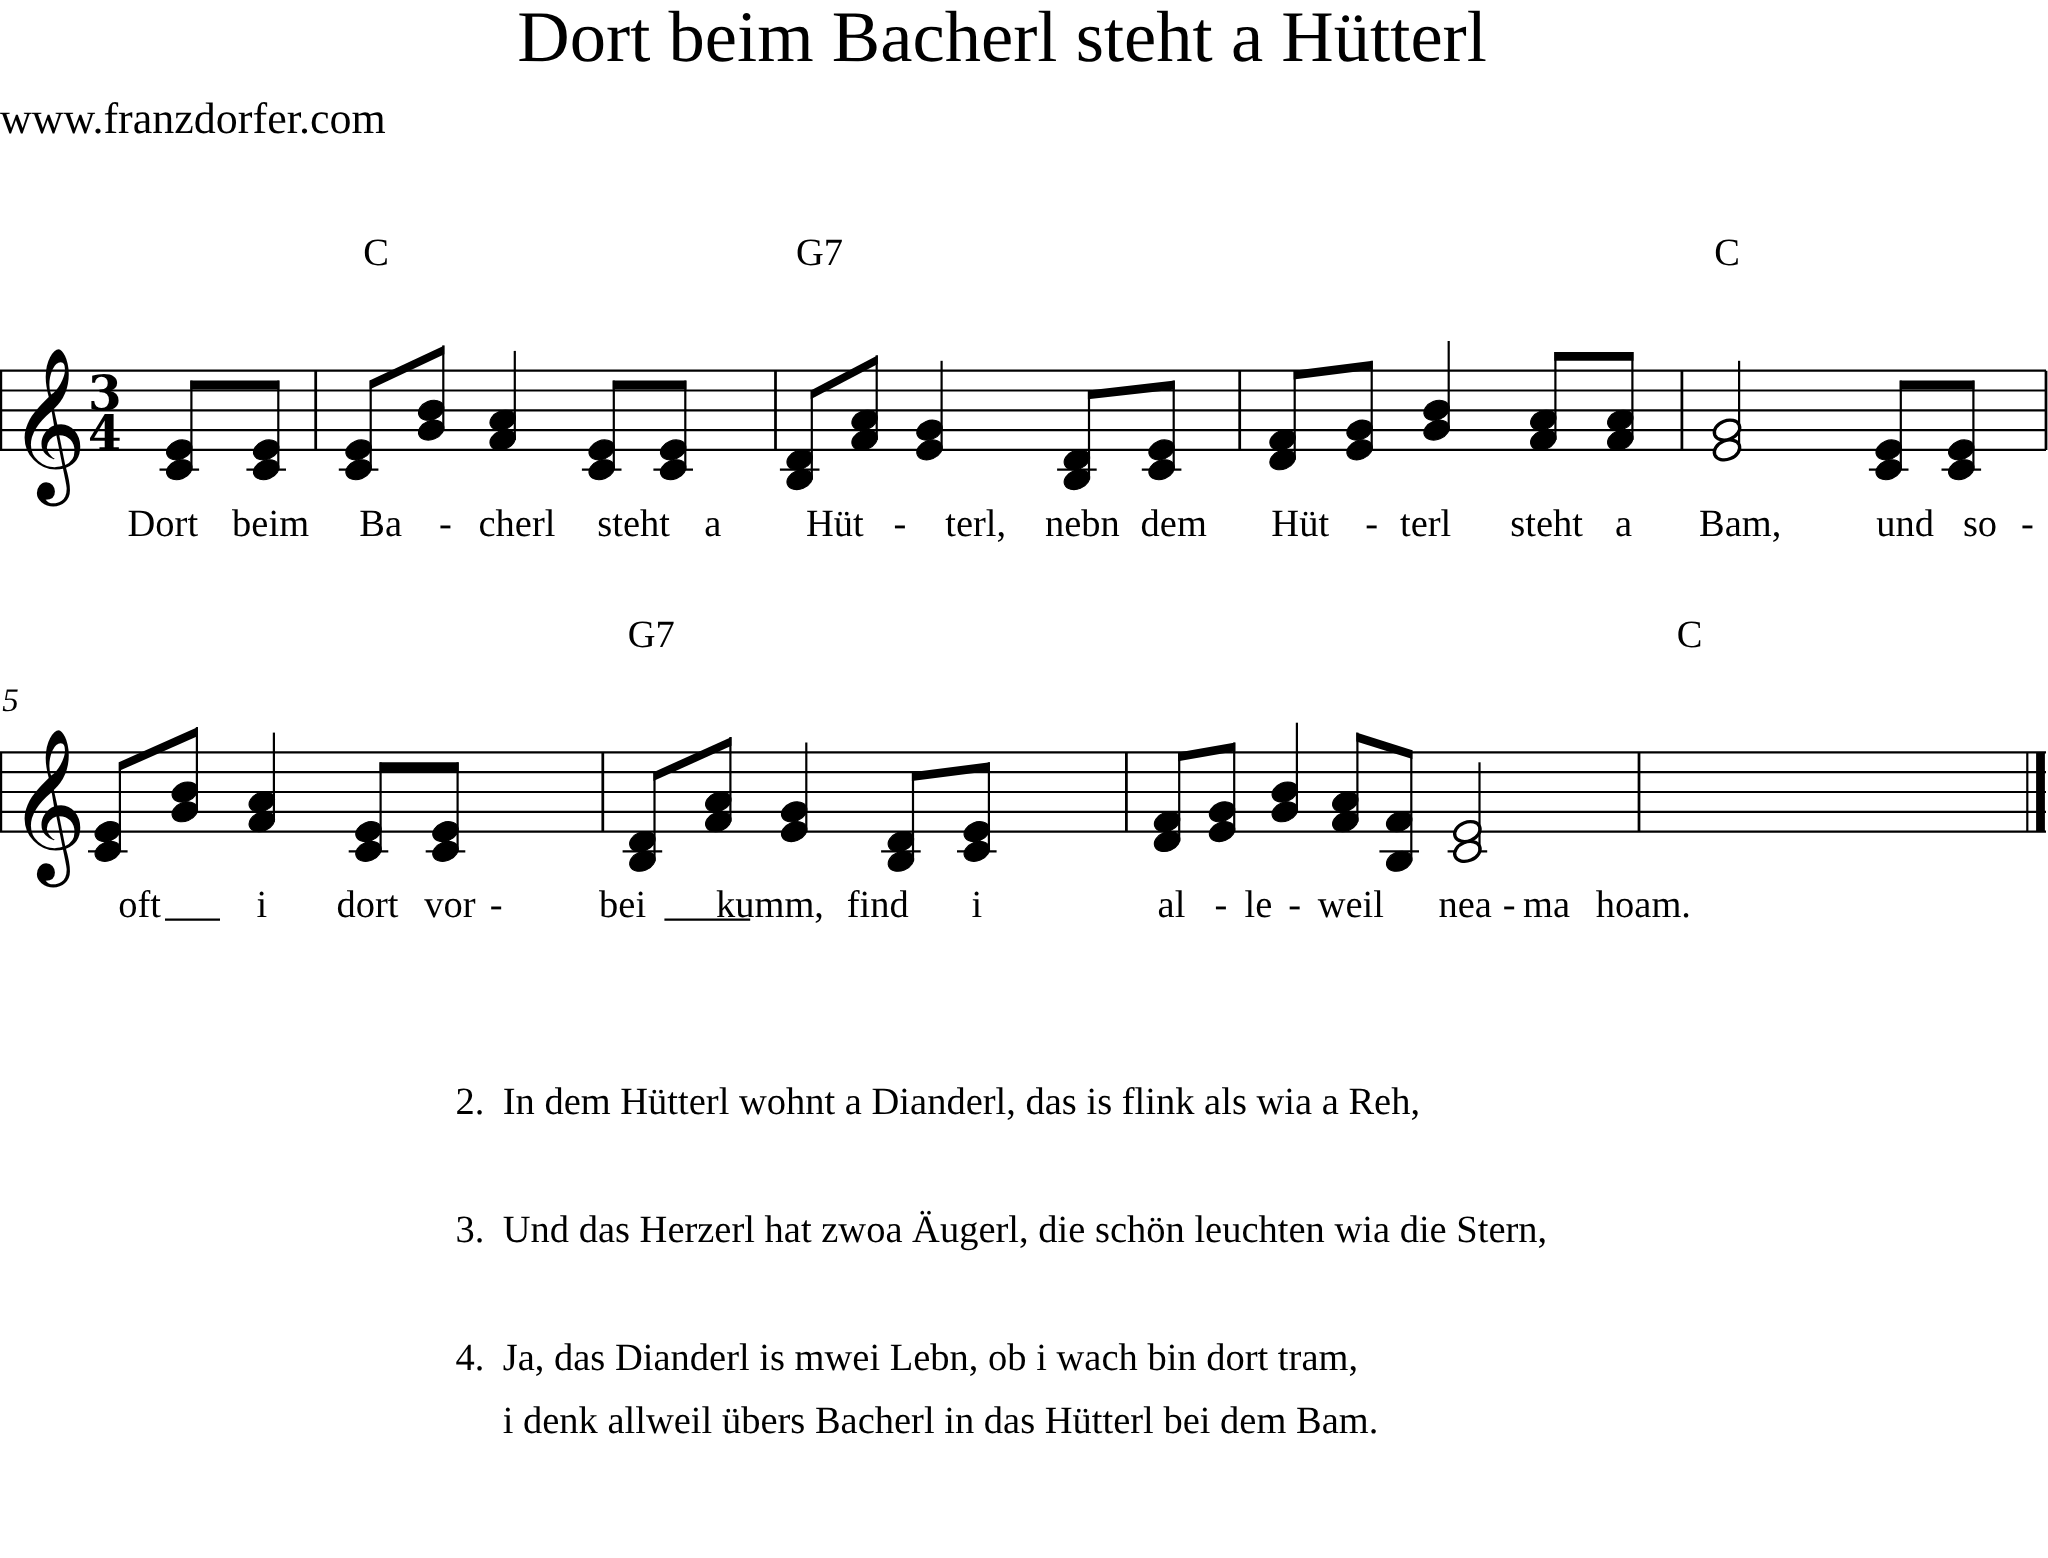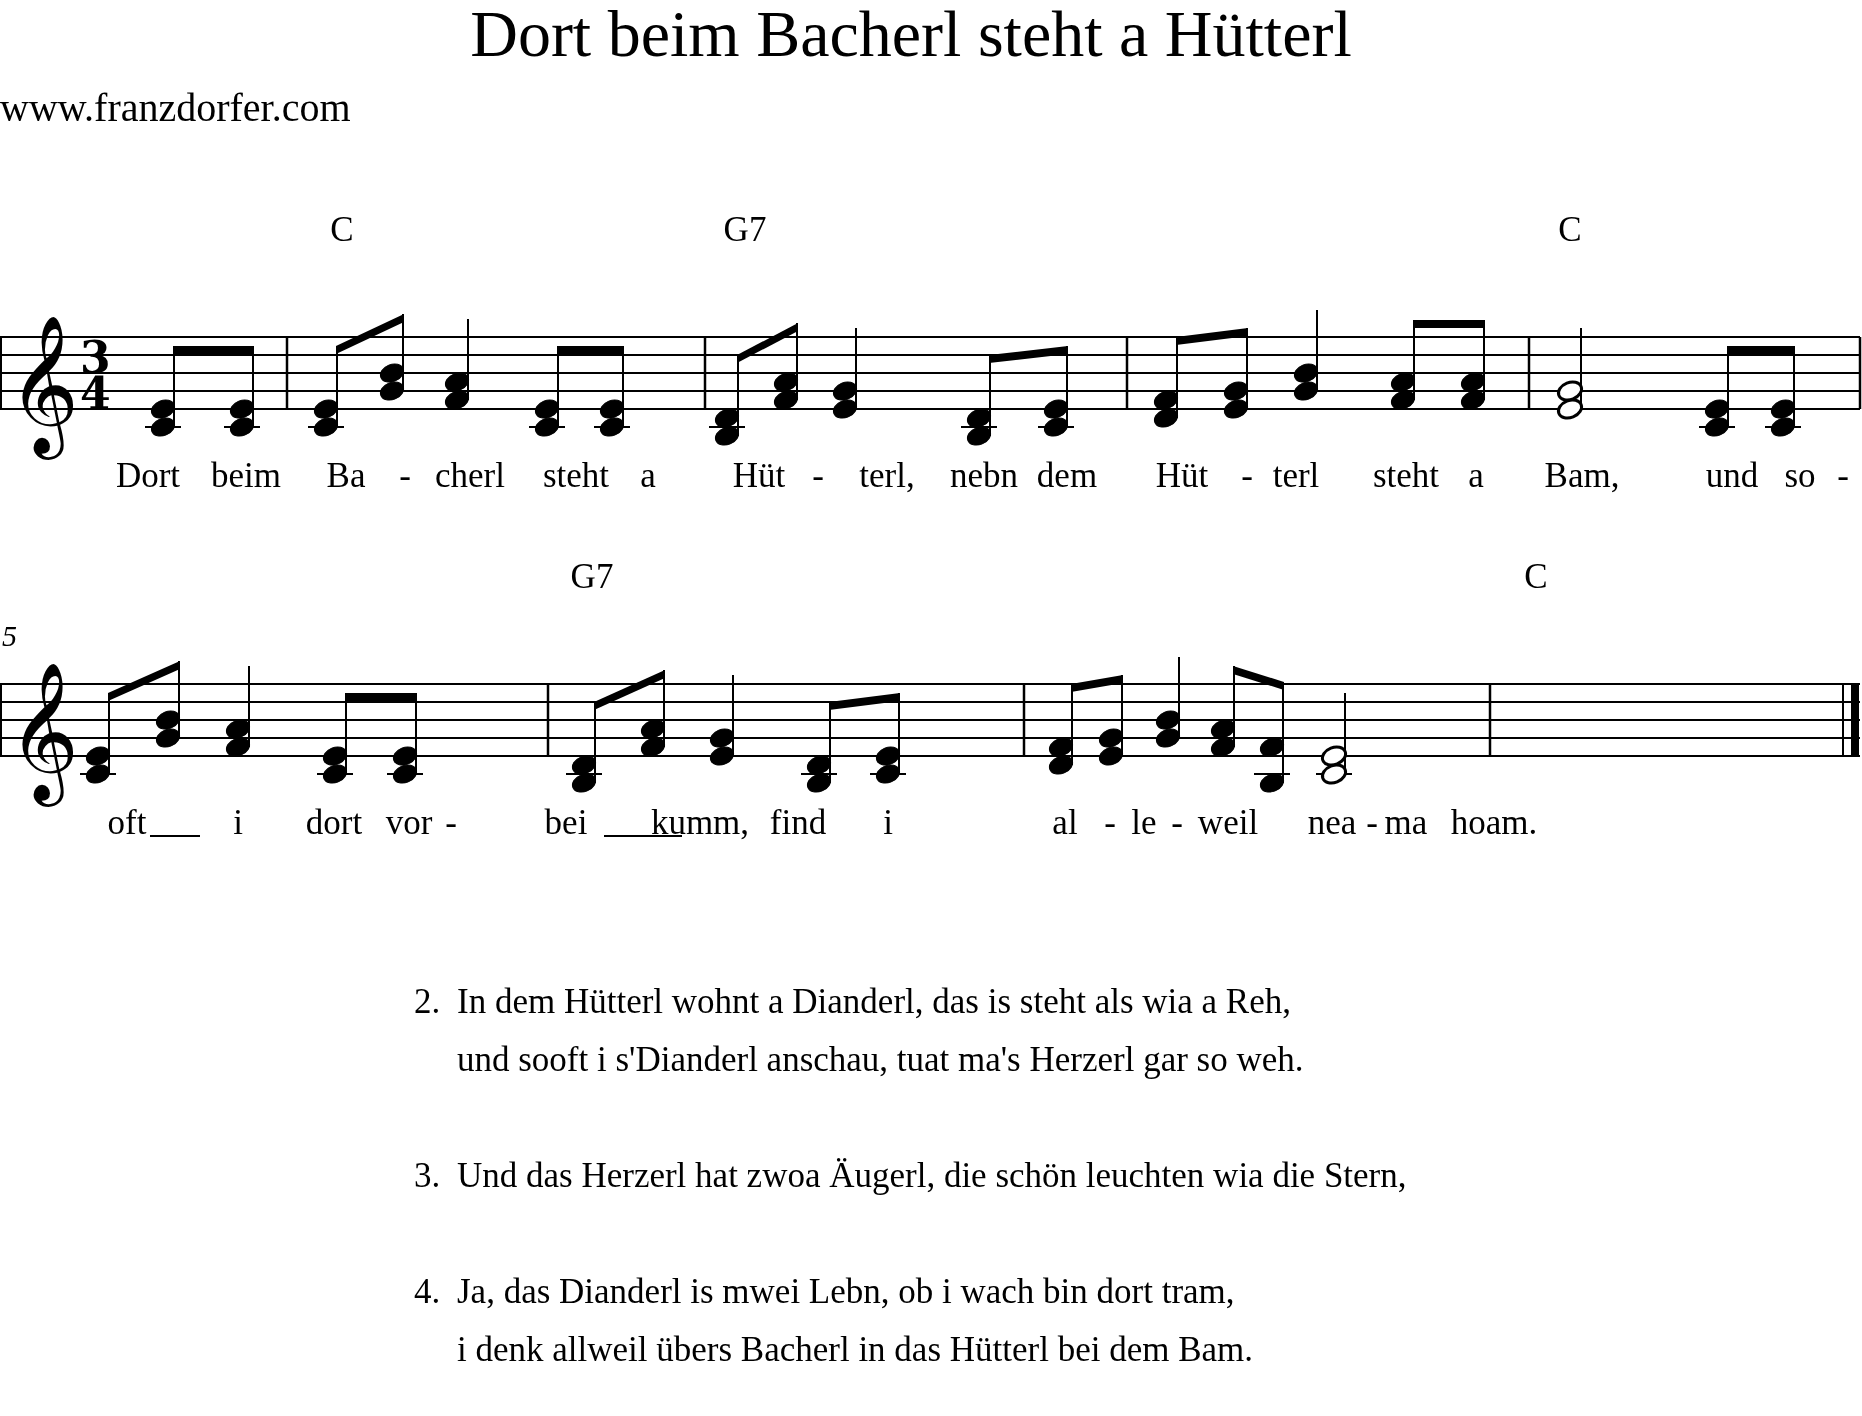--- a/index.html
+++ b/index.html
@@ -311,22 +311,21 @@
       <text x="1228" y="834" text-anchor="middle" class="lyric">weil</text>
       <text x="1332" y="834" text-anchor="middle" class="lyric">nea</text>
       <text x="1372" y="834" text-anchor="middle" class="lyric">-</text>
       <text x="1406" y="834" text-anchor="middle" class="lyric">ma</text>
       <text x="1494" y="834" text-anchor="middle" class="lyric">hoam.</text>
     </g>
   </svg>
 
 <div class="verses" id="verses">
     <div class="verse">
-      <div class="verse-line"><span class="verse-num">2.</span><span>In dem Hütterl wohnt a Dianderl, das is steht als wia a Reh,</span></div>
-      <div class="verse-line"><span class="verse-num"></span><span>und sooft i s'Dianderl anschau, tuat ma's Herzerl gar so weh.</span></div>
+      <div class="verse-line"><span class="verse-num">2.</span><span>In dem Hütterl wohnt a Dianderl, das is flink als wia a Reh,</span></div>
     </div>
     <div class="verse">
       <div class="verse-line"><span class="verse-num">3.</span><span>Und das Herzerl hat zwoa Äugerl, die schön leuchten wia die Stern,</span></div>
       <div class="verse-line"><span class="verse-num"></span></div>
     </div>
     <div class="verse">
       <div class="verse-line"><span class="verse-num">4.</span><span>Ja, das Dianderl is mwei Lebn, ob i wach bin dort tram,</span></div>
       <div class="verse-line"><span class="verse-num"></span><span>i denk allweil übers Bacherl in das Hütterl bei dem Bam.</span></div>
     </div>
   </div>

